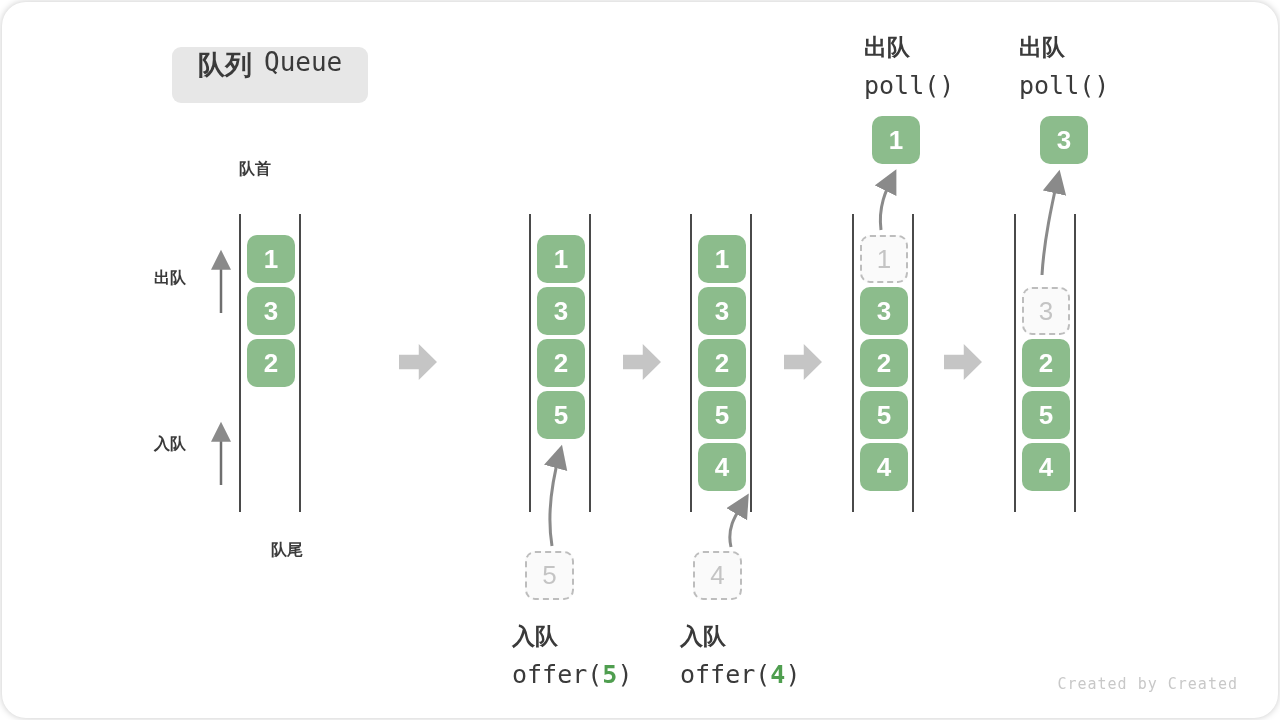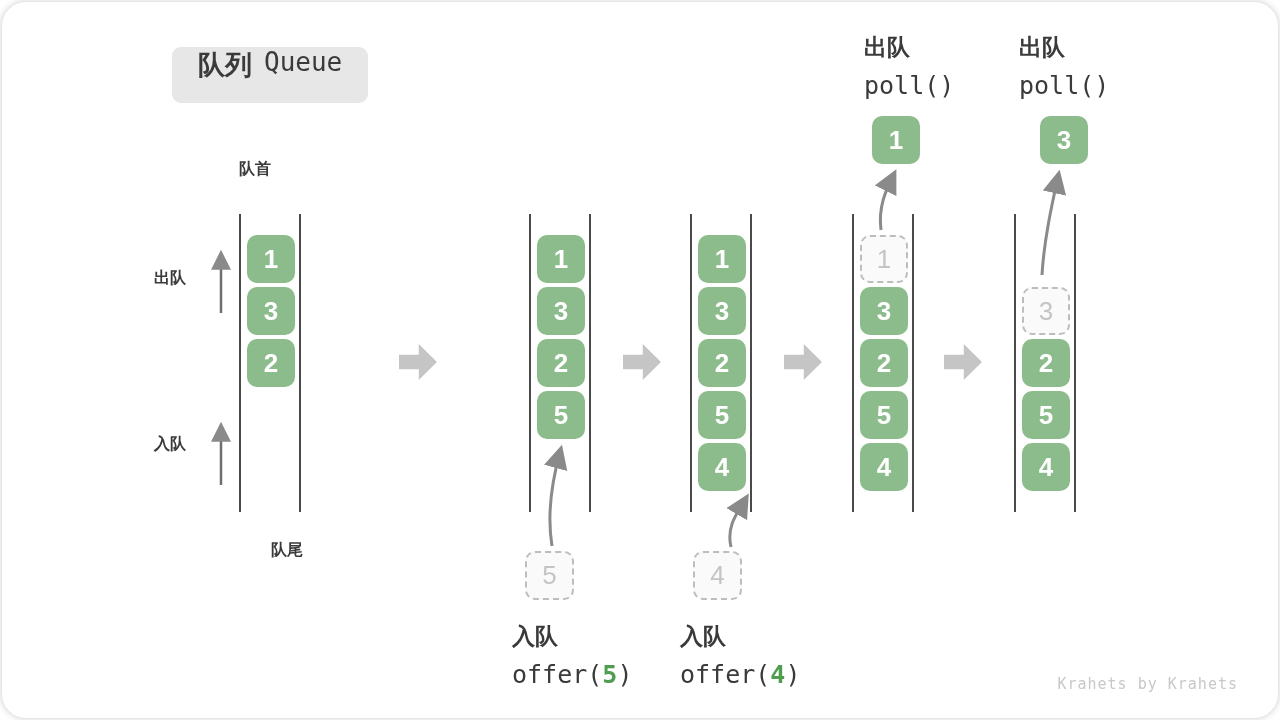--- a/index.html
+++ b/index.html
@@ -132,14 +132,14 @@
     <div class="line1">出队</div>
     <div class="line2">poll()</div>
   </div>
   <div class="op-note" style="left:1017px;top:30px;">
     <div class="line1">出队</div>
     <div class="line2">poll()</div>
   </div>
   <div class="float-cell" style="left:870px;top:114px;">1</div>
   <div class="float-cell" style="left:1038px;top:114px;">3</div>
 
-  <div class="credit">Krahets by Krahets</div>
+  <div class="credit">Created by Created</div>
 </div>
 
 </body></html>

